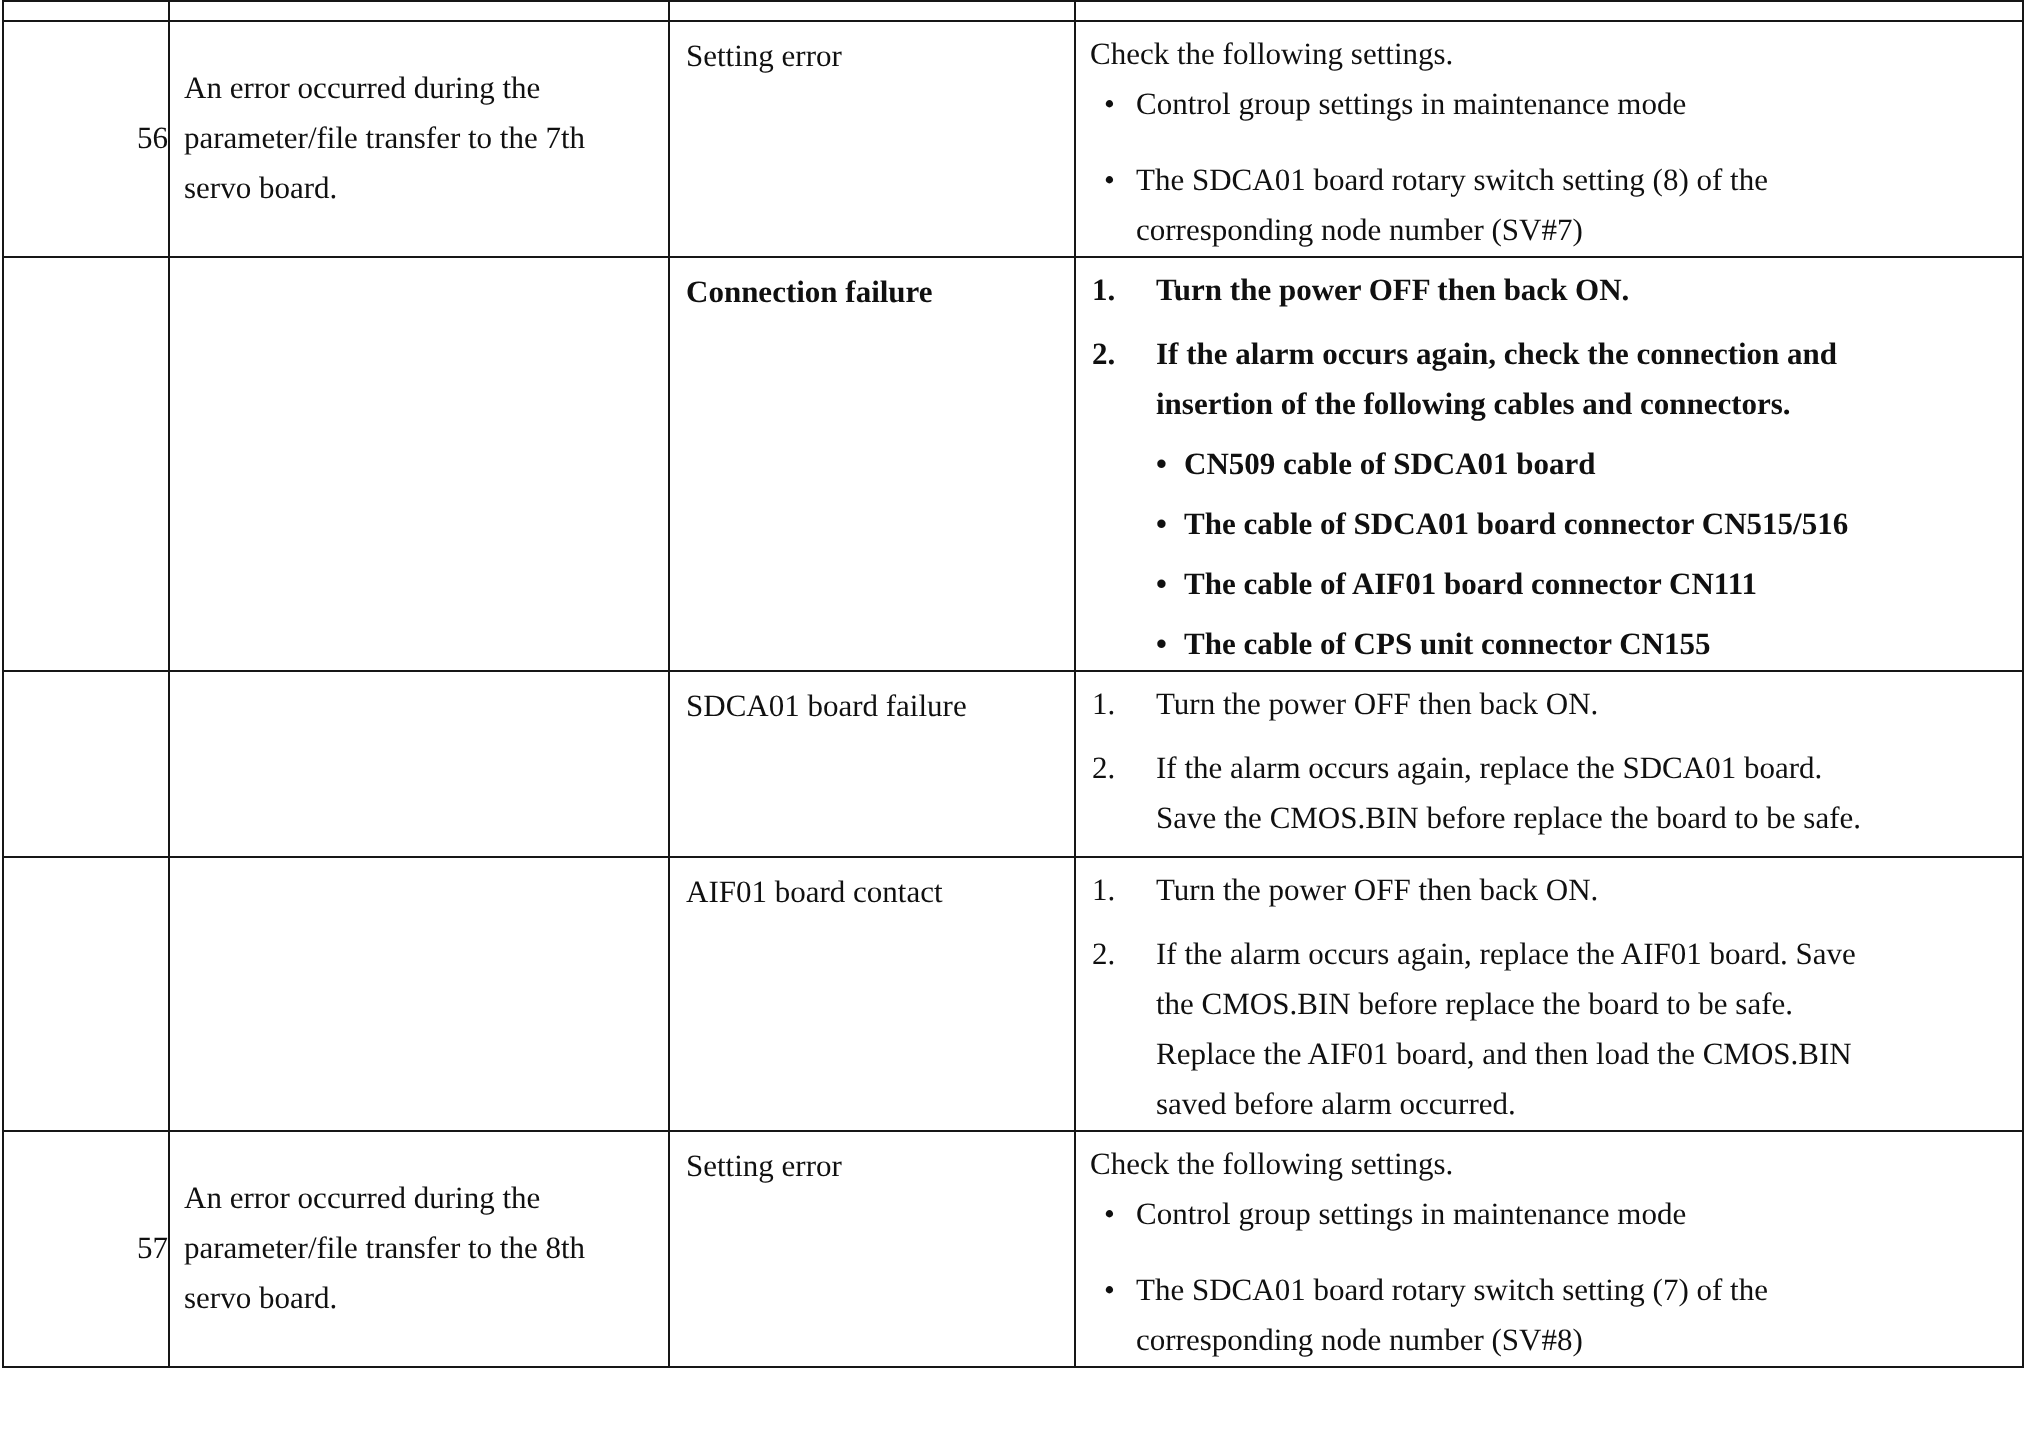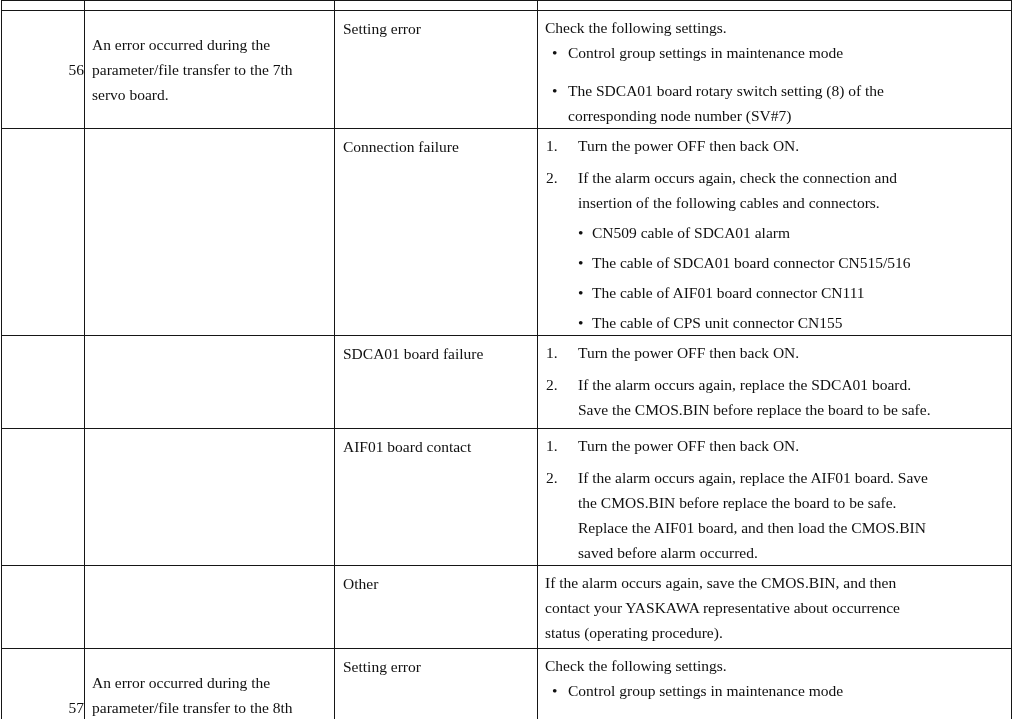--- a/index.html
+++ b/index.html
@@ -29,21 +29,21 @@
   }
   td{
     border:1px solid var(--line);
     padding:0;
     vertical-align:top;
     overflow:hidden;
   }
   
   .row-0 td{height:4px;}
   .row-1 td{height:105px;}
-  .row-2 td{height:196px;}
+  .row-2 td{height:196px;font-weight:bold;}
   .row-3 td{height:87px;}
   .row-4 td{height:128px;}
   .row-5 td{height:77px;}
   .row-6 td{height:105px;}
 
   td.num-cell{
     text-align:right;
     vertical-align:middle;
   }
   td.desc-cell{
@@ -131,21 +131,21 @@
             <span class="marker">1.</span>
             <span class="pre txt">Turn the power OFF then back ON.</span>
           </div>
           <div class="blk blk-step">
             <span class="marker">2.</span>
             <span class="pre txt">If the alarm occurs again, check the connection and
 insertion of the following cables and connectors.</span>
           </div>
           <div class="blk blk-sub">
             <span class="marker">•</span>
-            <span class="pre txt">CN509 cable of SDCA01 alarm</span>
+            <span class="pre txt">CN509 cable of SDCA01 board</span>
           </div>
           <div class="blk blk-sub">
             <span class="marker">•</span>
             <span class="pre txt">The cable of SDCA01 board connector CN515/516</span>
           </div>
           <div class="blk blk-sub">
             <span class="marker">•</span>
             <span class="pre txt">The cable of AIF01 board connector CN111</span>
           </div>
           <div class="blk blk-sub">
@@ -185,34 +185,20 @@
           </div>
           <div class="blk blk-step">
             <span class="marker">2.</span>
             <span class="pre txt">If the alarm occurs again, replace the AIF01 board. Save
 the CMOS.BIN before replace the board to be safe.
 Replace the AIF01 board, and then load the CMOS.BIN
 saved before alarm occurred.</span>
           </div>
         </td>
       </tr>
-      <tr class="row row-5">
-        <td class="num-cell"></td>
-        <td class="desc-cell"></td>
-        <td class="cause-cell">
-          <span class="pre">Other</span>
-        </td>
-        <td class="remedy-cell">
-          <div class="blk blk-para">
-            <span class="pre txt">If the alarm occurs again, save the CMOS.BIN, and then
-contact your YASKAWA representative about occurrence
-status (operating procedure).</span>
-          </div>
-        </td>
-      </tr>
       <tr class="row row-6">
         <td class="num-cell">
           <span class="pre">57</span>
         </td>
         <td class="desc-cell">
           <span class="pre">An error occurred during the
 parameter/file transfer to the 8th
 servo board.</span>
         </td>
         <td class="cause-cell">

